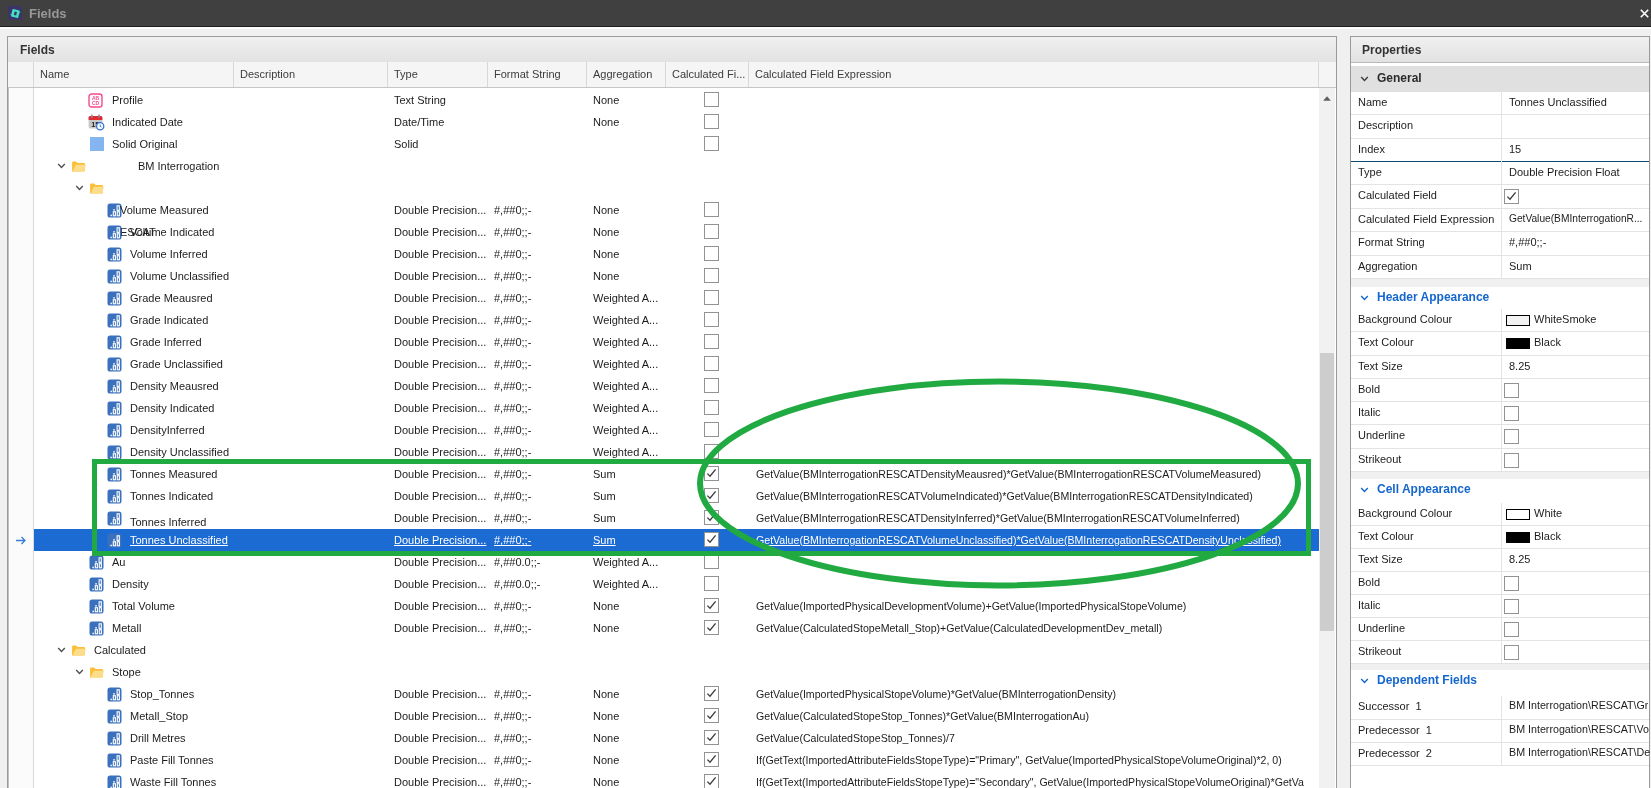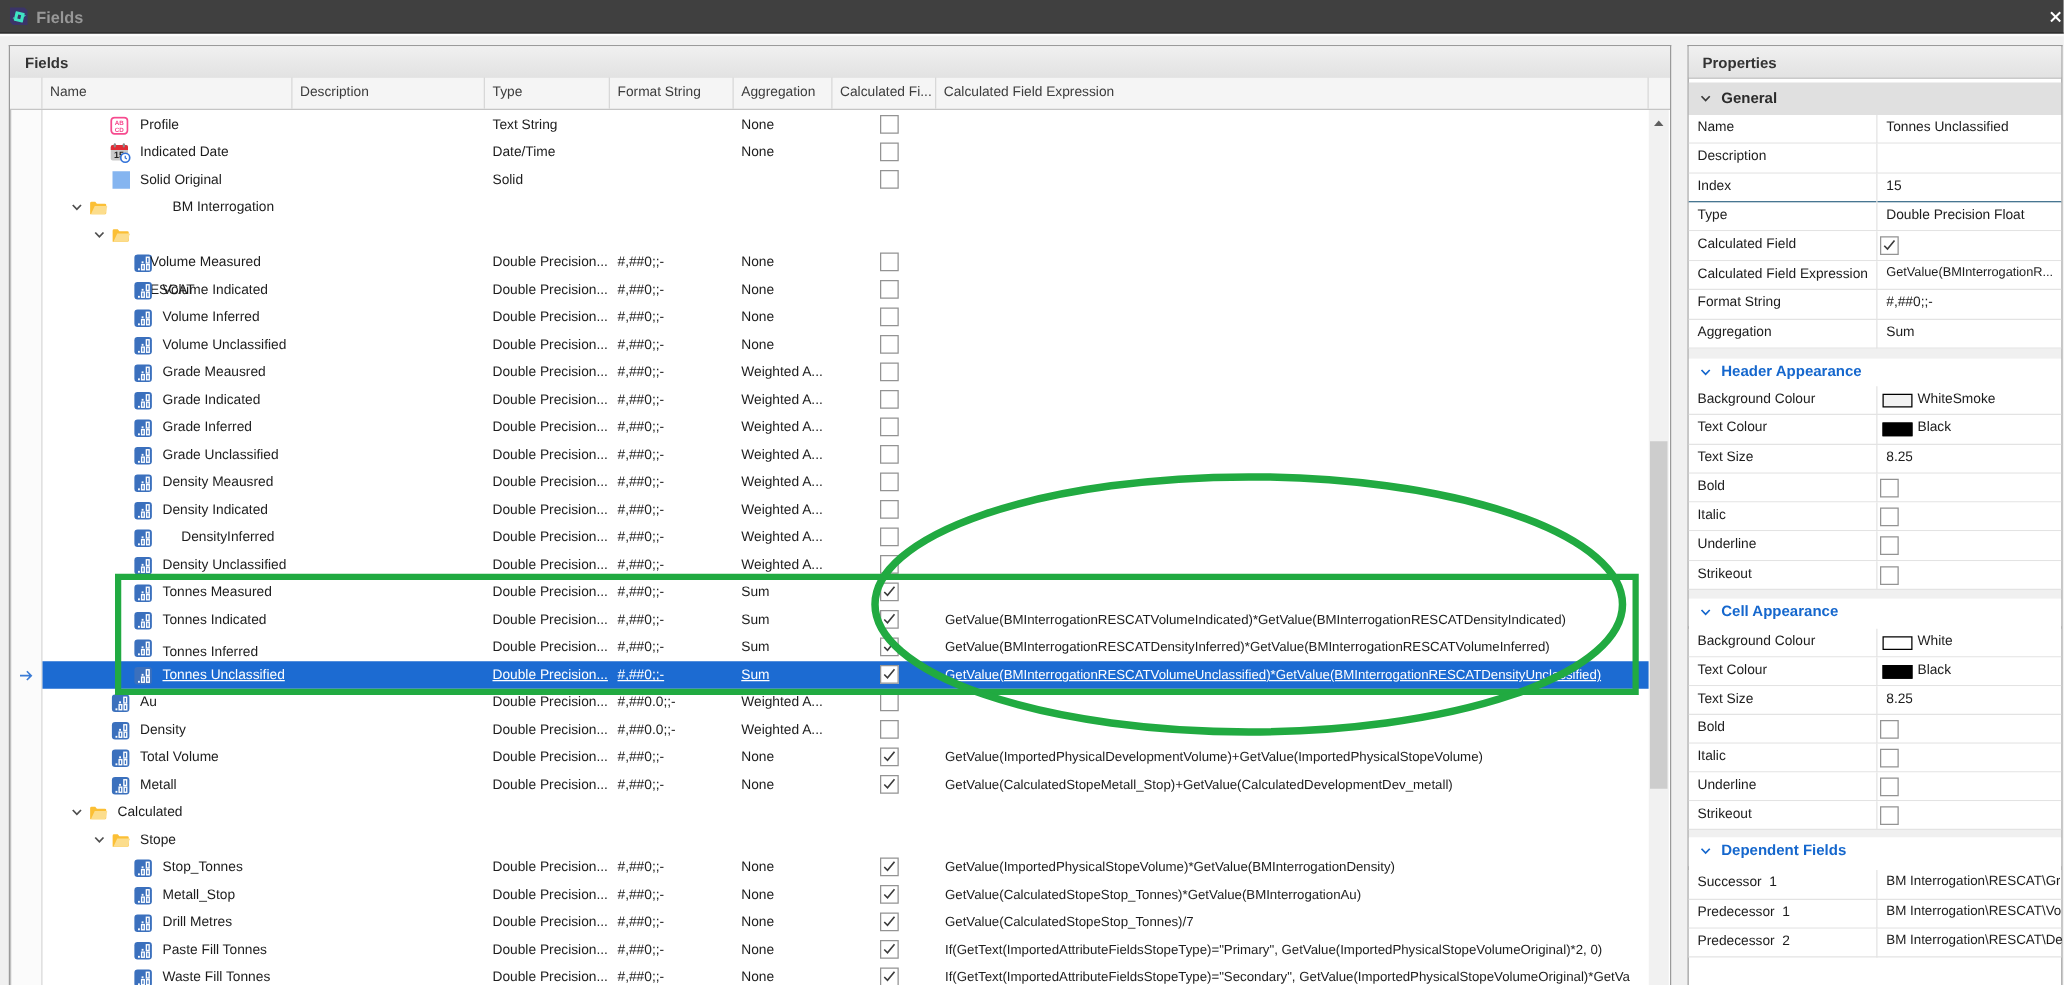--- a/index.html
+++ b/index.html
@@ -258,21 +258,21 @@
 </div>
 <div class="abs" style="left:0;top:419px;width:1651px;height:22px">
 <svg style="position:absolute;left:107px;top:4px" width="15" height="15" viewBox="0 0 15 15">
 <rect x="0.5" y="0.5" width="14" height="14" rx="2.6" fill="#3b70bd"></rect>
 <rect x="10.1" y="2.8" width="2.2" height="4.6" fill="none" stroke="#fff" stroke-width="1.1"></rect>
 <rect x="6.3" y="6.1" width="1.5" height="1.5" fill="#fff"></rect>
 <rect x="6.3" y="8.7" width="2.1" height="4.1" fill="none" stroke="#fff" stroke-width="1.1"></rect>
 <rect x="10.3" y="8.7" width="2.1" height="4.1" fill="none" stroke="#fff" stroke-width="1.1"></rect>
 <rect x="3.4" y="11.7" width="1.5" height="1.5" fill="#fff"></rect>
 </svg>
-<div class="txt" style="left:145px;top:0;color:#1c1c1c;">DensityInferred</div>
+<div class="txt" style="left:130px;top:0;color:#1c1c1c;">DensityInferred</div>
 <div class="txt" style="left:394px;top:0;color:#1c1c1c;">Double Precision...</div>
 <div class="txt" style="left:494px;top:0;color:#1c1c1c;">#,##0;;-</div>
 <div class="txt" style="left:593px;top:0;color:#1c1c1c;">Weighted A...</div>
 <div style="position:absolute;left:704px;top:3px;width:15px;height:15px;background:#fff;border:1px solid #939393;box-sizing:border-box"></div>
 </div>
 <div class="abs" style="left:0;top:441px;width:1651px;height:22px">
 <svg style="position:absolute;left:107px;top:4px" width="15" height="15" viewBox="0 0 15 15">
 <rect x="0.5" y="0.5" width="14" height="14" rx="2.6" fill="#3b70bd"></rect>
 <rect x="10.1" y="2.8" width="2.2" height="4.6" fill="none" stroke="#fff" stroke-width="1.1"></rect>
 <rect x="6.3" y="6.1" width="1.5" height="1.5" fill="#fff"></rect>
@@ -297,20 +297,21 @@
 </svg>
 <div class="txt" style="left:130px;top:0;color:#1c1c1c;">Tonnes Measured</div>
 <div class="txt" style="left:394px;top:0;color:#1c1c1c;">Double Precision...</div>
 <div class="txt" style="left:494px;top:0;color:#1c1c1c;">#,##0;;-</div>
 <div class="txt" style="left:593px;top:0;color:#1c1c1c;">Sum</div>
 <div style="position:absolute;left:704px;top:3px;width:15px;height:15px;background:#fff;border:1px solid #939393;box-sizing:border-box">
       <svg width="15" height="15" viewBox="0 0 15 15" style="position:absolute;left:-1px;top:-1px">
         <path d="M3.4 7.6 L6 10.2 L11.6 3.4" fill="none" stroke="#3c3c3c" stroke-width="1.3"></path>
       </svg>
     </div>
+<div class="txt" style="left:756px;top:0;color:#1c1c1c;font-size:10.6px;max-width:563px;overflow:hidden">GetValue(BMInterrogationRESCATDensityMeausred)*GetValue(BMInterrogationRESCATVolumeMeasured)</div>
 </div>
 <div class="abs" style="left:0;top:485px;width:1651px;height:22px">
 <svg style="position:absolute;left:107px;top:4px" width="15" height="15" viewBox="0 0 15 15">
 <rect x="0.5" y="0.5" width="14" height="14" rx="2.6" fill="#3b70bd"></rect>
 <rect x="10.1" y="2.8" width="2.2" height="4.6" fill="none" stroke="#fff" stroke-width="1.1"></rect>
 <rect x="6.3" y="6.1" width="1.5" height="1.5" fill="#fff"></rect>
 <rect x="6.3" y="8.7" width="2.1" height="4.1" fill="none" stroke="#fff" stroke-width="1.1"></rect>
 <rect x="10.3" y="8.7" width="2.1" height="4.1" fill="none" stroke="#fff" stroke-width="1.1"></rect>
 <rect x="3.4" y="11.7" width="1.5" height="1.5" fill="#fff"></rect>
 </svg>

